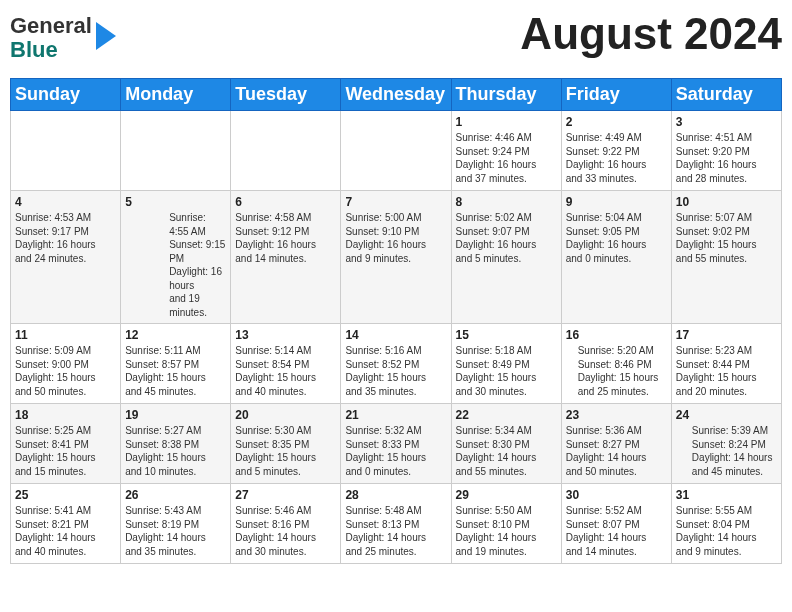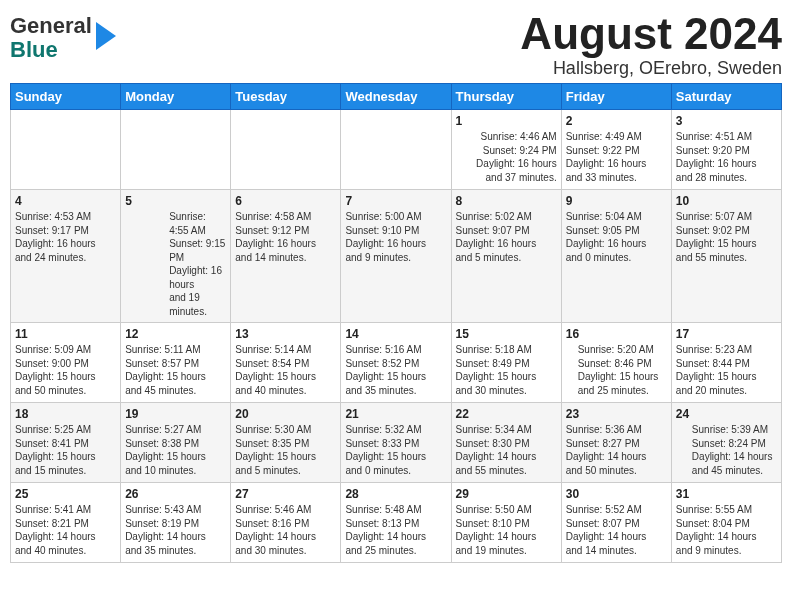--- a/index.html
+++ b/index.html
@@ -7,21 +7,21 @@
       font-family: Arial, sans-serif;
       background: #fff;
       width: 792px;
       min-height: 612px;
       padding: 10px;
     }
     .header {
       display: flex;
       align-items: flex-start;
       justify-content: space-between;
-      margin-bottom: 4px;
+      margin-bottom: 16px;
     }
     .logo {
       display: flex;
       align-items: center;
       margin-top: 4px;
     }
     .logo-text {
       font-size: 22px;
       font-weight: bold;
       line-height: 1.1;
@@ -49,21 +49,21 @@
       color: #333;
     }
     table {
       width: 100%;
       border-collapse: collapse;
       table-layout: fixed;
     }
     thead th {
       background-color: #1E88E5;
       color: #fff;
-      font-size: 13px;
+      font-size: 18px;
       font-weight: bold;
       padding: 5px 4px;
       text-align: left;
       border: 1px solid #1565C0;
     }
     tbody td {
       border: 1px solid #ccc;
       vertical-align: top;
       padding: 4px 4px;
       font-size: 10.5px;
@@ -100,21 +100,20 @@
         <span class="logo-text">
           <span class="general">General</span><br>
           <span class="blue">Blue</span>
         </span>
         <div class="logo-arrow"></div>
       </div>
     </div>
   </div>
   <div class="title-block">
     <h1>August 2024</h1>
-    <h2>Hallsberg, OErebro, Sweden</h2>
   </div>
 </div>
 
 <table>
   <thead>
     <tr>
     <th>Sunday</th>
         <th>Monday</th>
         <th>Tuesday</th>
         <th>Wednesday</th>
@@ -124,21 +123,21 @@
       </tr>
   </thead>
   <tbody id="calendar-body">
   <tr>
         <td class="empty-cell"></td>
         <td class="empty-cell"></td>
         <td class="empty-cell"></td>
         <td class="empty-cell"></td>
         <td>
           <span class="day-num">1</span>
-          <div class="day-info" style="white-space: pre-line; text-align: right;">Sunrise: 4:46 AM
+          <div class="day-info" style="white-space: pre-line;">Sunrise: 4:46 AM
 Sunset: 9:24 PM
 Daylight: 16 hours
 and 37 minutes.</div>
         </td>
         <td>
           <span class="day-num">2</span>
           <div class="day-info" style="white-space: pre-line;">Sunrise: 4:49 AM
 Sunset: 9:22 PM
 Daylight: 16 hours
 and 33 minutes.</div>

